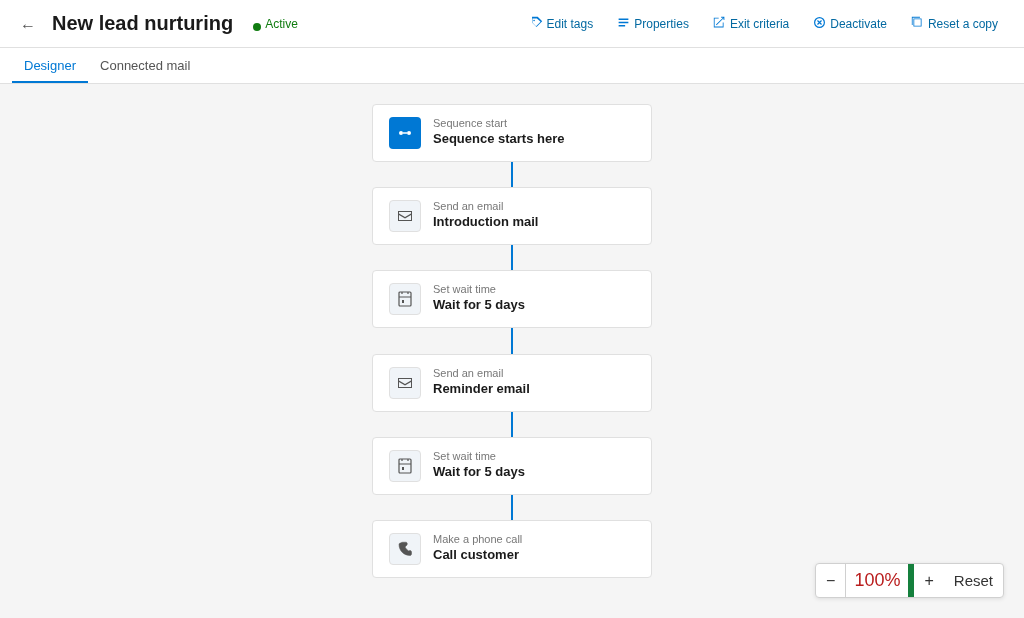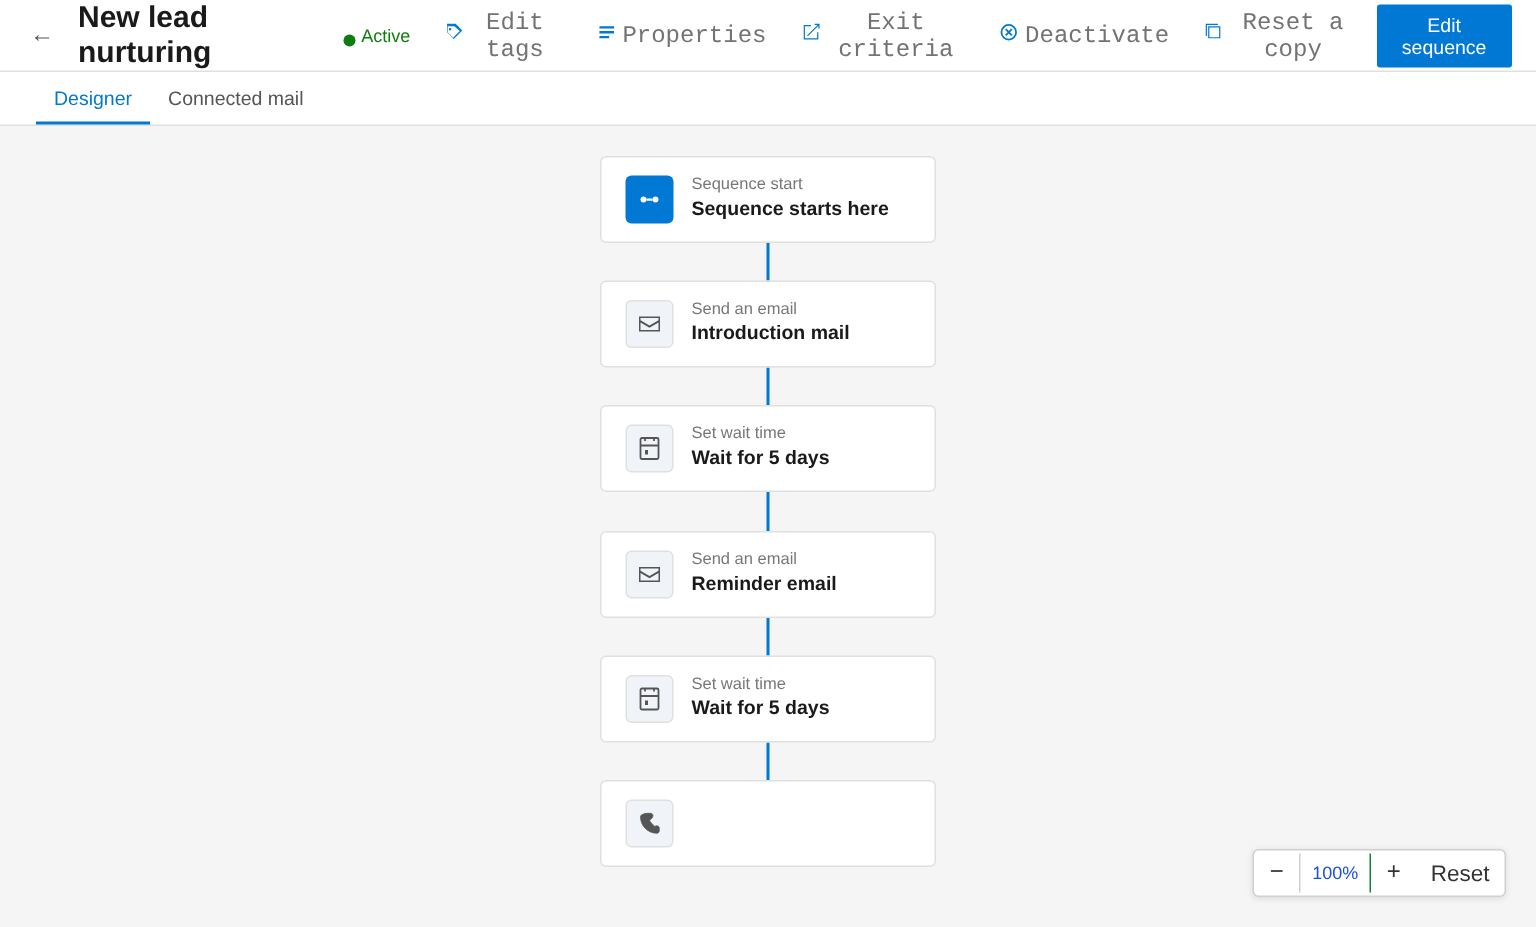--- a/index.html
+++ b/index.html
@@ -49,24 +49,23 @@
       gap: 4px;
     }
     .header-action-btn {
       display: flex;
       align-items: center;
       gap: 4px;
       padding: 5px 10px;
       border: none;
       background: none;
       cursor: pointer;
-      color: #737373;
-      font-size: 16px;
+      color: #0369a1;
+      font-size: 12px;
       border-radius: 2px;
-      font-family: Liberation Mono, monospace;
     }
     .header-action-icon {
       font-size: 13px;
       color: #0078d4;
     }
     .edit-sequence-btn {
       background: #0078d4;
       color: #fff;
       border: none;
       padding: 6px 14px;
@@ -75,21 +74,21 @@
       font-size: 13px;
       font-weight: 500;
     }
 
     
     .tabs {
       display: flex;
       align-items: center;
       background: #fff;
       border-bottom: 1px solid #e0e0e0;
-      padding: 0 24px;
+      padding: 0 12px;
       height: 36px;
     }
     .tab {
       padding: 8px 12px;
       cursor: pointer;
       font-size: 13px;
       color: #555;
       border-bottom: 2px solid transparent;
       margin-bottom: -1px;
     }
@@ -112,21 +111,21 @@
     }
 
     
     .sequence-node {
       display: flex;
       align-items: flex-start;
       background: #fff;
       border: 1px solid #e0e0e0;
       border-radius: 4px;
       padding: 12px 16px;
-      width: 224px;
+      width: 280px;
       gap: 12px;
       position: relative;
       z-index: 1;
     }
     .node-icon {
       width: 32px;
       height: 32px;
       border-radius: 4px;
       display: flex;
       align-items: center;
@@ -183,24 +182,24 @@
     .zoom-btn {
       background: none;
       border: none;
       padding: 6px 10px;
       cursor: pointer;
       font-size: 16px;
       color: #333;
     }
     .zoom-level {
       padding: 6px 8px;
-      font-size: 12px;
-      color: #1d4ed8;
+      font-size: 18px;
+      color: #b91c1c;
       border-left: 1px solid #d0d0d0;
-      border-right: 1px solid #15803d;
+      border-right: 6px solid #15803d;
     }
     .reset-btn {
       background: none;
       border: none;
       padding: 6px 10px;
       cursor: pointer;
       font-size: 15px;
       color: #333;
     }
   </style>
@@ -249,21 +248,20 @@
       <span>Deactivate</span>
     </button>
     <button class="header-action-btn">
       <span class="header-action-icon">
         <svg width="13" height="13" viewBox="0 0 16 16" fill="#0078d4">
             <path d="M4 4v8h8V4H4zm-1-1h10v10H3V3zM1 1h10v1H2v9H1V1z"></path>
           </svg>
       </span>
       <span>Reset a copy</span>
     </button>
-    <button class="edit-sequence-btn">Edit sequence</button>
   </div>
 </div>
 
 <div class="tabs">
   <div class="tab active">Designer</div>
   <div class="tab">Connected mail</div>
 </div>
 
 <div class="canvas">
 
@@ -341,20 +339,24 @@
     </div>
   </div>
 
   <div class="connector"></div>
 
   <div class="sequence-node">
     <div class="node-icon gray-bg">
       <svg width="16" height="16" viewBox="0 0 16 16" fill="#555">
           <path d="M3.5 2C2.7 2 2 2.7 2 3.5c0 6.1 4.9 11 11 11 .8 0 1.5-.7 1.5-1.5v-2c0-.8-.7-1.5-1.5-1.5-.6 0-1.1.2-1.5.5L9.7 8.2C9.1 7.6 8.5 6.8 8 6l1.8-1.8c.3-.4.5-.9.5-1.5 0-.8-.7-1.5-1.5-1.5h-2C4.6 1.2 4 1.6 3.5 2z" stroke="#555" stroke-width="0.5"></path>
         </svg>
+    </div>
+    <div class="node-content">
+      <span class="node-label">Make a phone call</span>
+      <span class="node-title">Call customer</span>
     </div>
   </div>
 
 </div>
 
 <div class="zoom-controls">
   <button class="zoom-btn">−</button>
   <span class="zoom-level">100%</span>
   <button class="zoom-btn">+</button>
   <button class="reset-btn">Reset</button>

